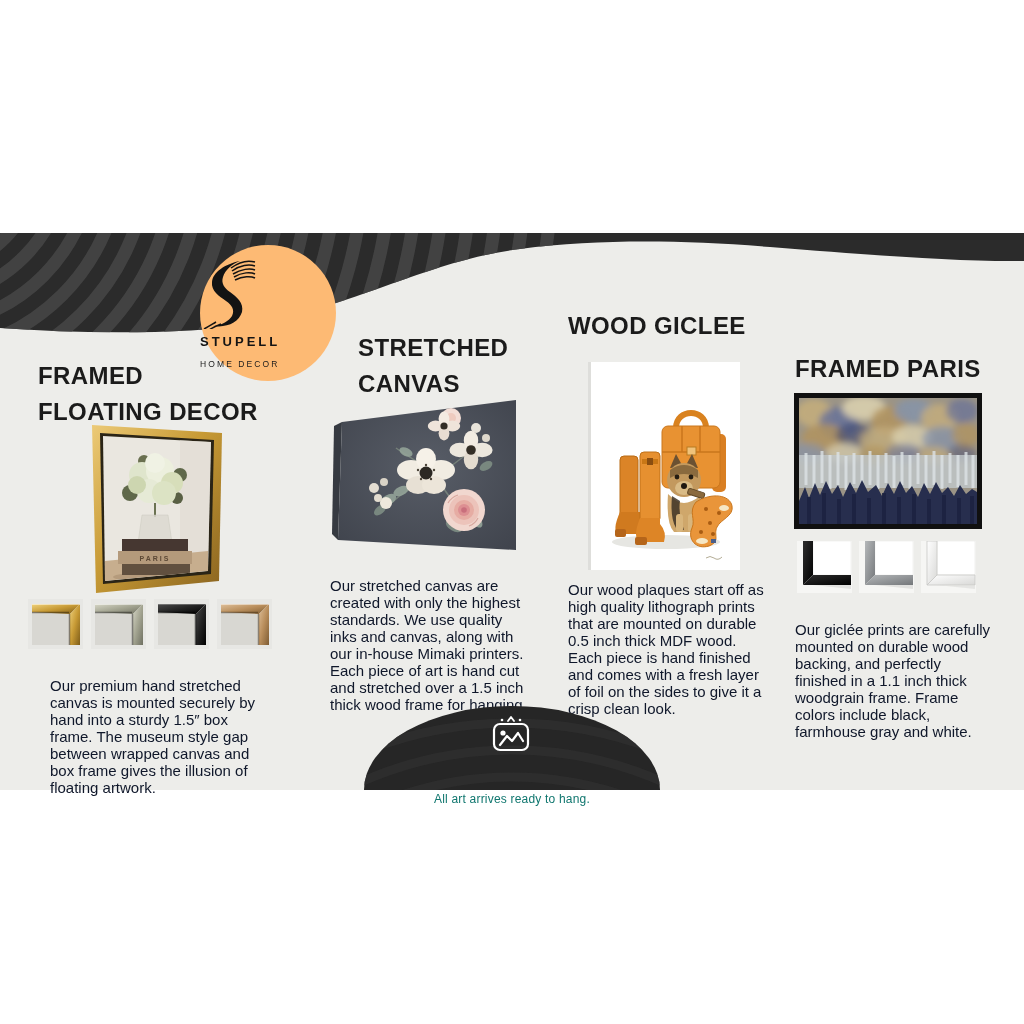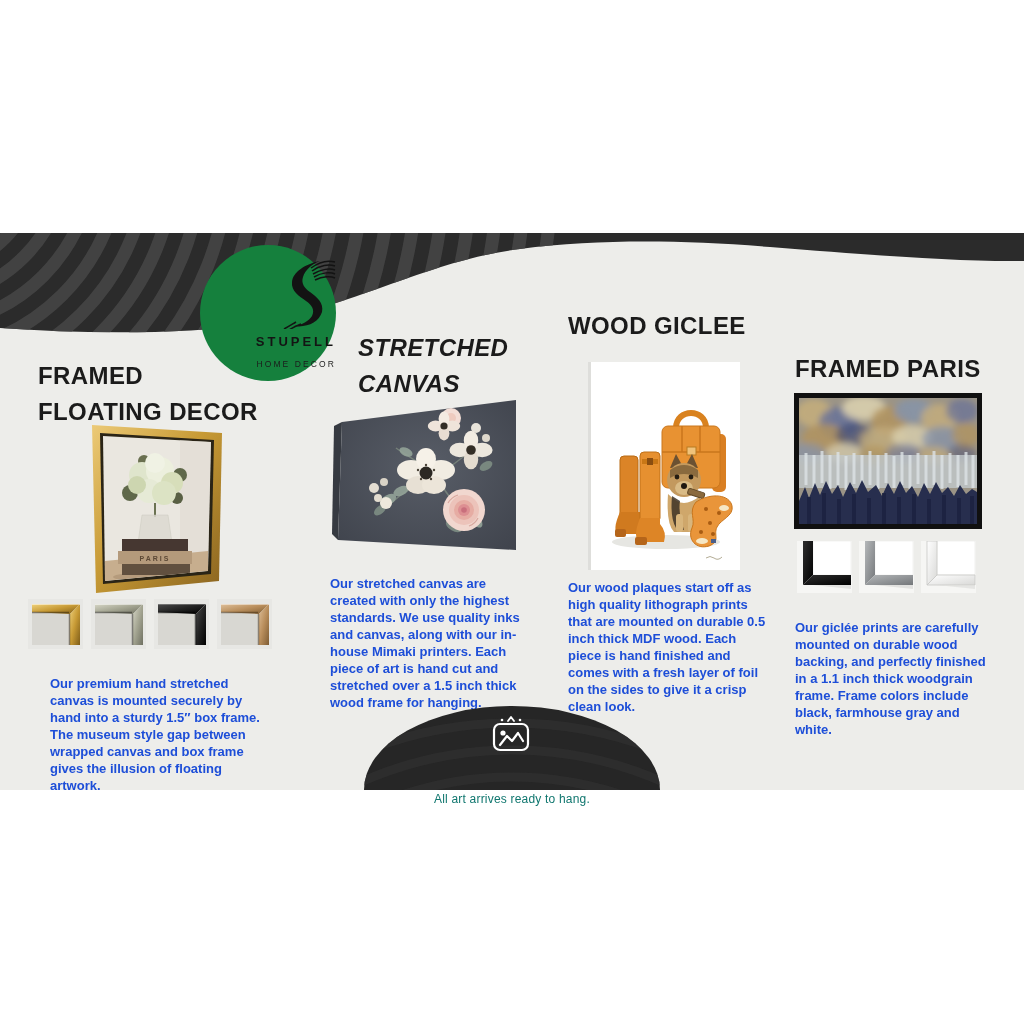--- a/index.html
+++ b/index.html
@@ -2,33 +2,33 @@
 <html><head>
 <meta charset="utf-8">
 <style>
   html,body{margin:0;padding:0;background:#ffffff;}
   .page{position:relative;width:1024px;height:1024px;background:#ffffff;overflow:hidden;
         font-family:"Liberation Sans",sans-serif;}
   .banner{position:absolute;left:0;top:233px;width:1024px;height:557px;background:#ededea;}
   .abs{position:absolute;}
   
   .logo-circle{position:absolute;left:200px;top:245px;width:136px;height:136px;border-radius:50%;
-               background:#15803d;text-align:right;}
+               background:#fdba74;text-align:left;}
   .brand-name{font-size:13px;letter-spacing:3px;font-weight:600;color:#141414;margin-top:1px;}
   .brand-tagline{font-size:8.5px;letter-spacing:2.1px;font-weight:500;color:#1c1c1c;margin-top:10px;}
   
   .sec-title{position:absolute;font-weight:700;color:#1b1b1b;font-size:24px;line-height:36px;
              letter-spacing:.4px;white-space:nowrap;}
   .sec-title span{display:block;}
   #title-1{left:38px;top:358px;}
-  #title-2{left:358px;top:330px;font-style:italic;}
+  #title-2{left:358px;top:330px;}
   #title-3{left:568px;top:308px;}
   #title-4{left:795px;top:351px;}
   
-  .desc{position:absolute;font-size:13px;line-height:17px;color:#1d4ed8;font-weight:bold;}
+  .desc{position:absolute;font-size:15px;line-height:17px;color:#0f172a;}
   #desc-1{left:50px;top:662px;width:212px;}
   #desc-2{left:330px;top:562px;width:203px;}
   #desc-3{left:568px;top:566px;width:200px;}
   #desc-4{left:795px;top:606px;width:200px;}
   
   #product-1{left:92px;top:423px;}
   #product-2{left:326px;top:388px;}
   #product-3{left:588px;top:362px;}
   #product-4{left:794px;top:393px;}
   

